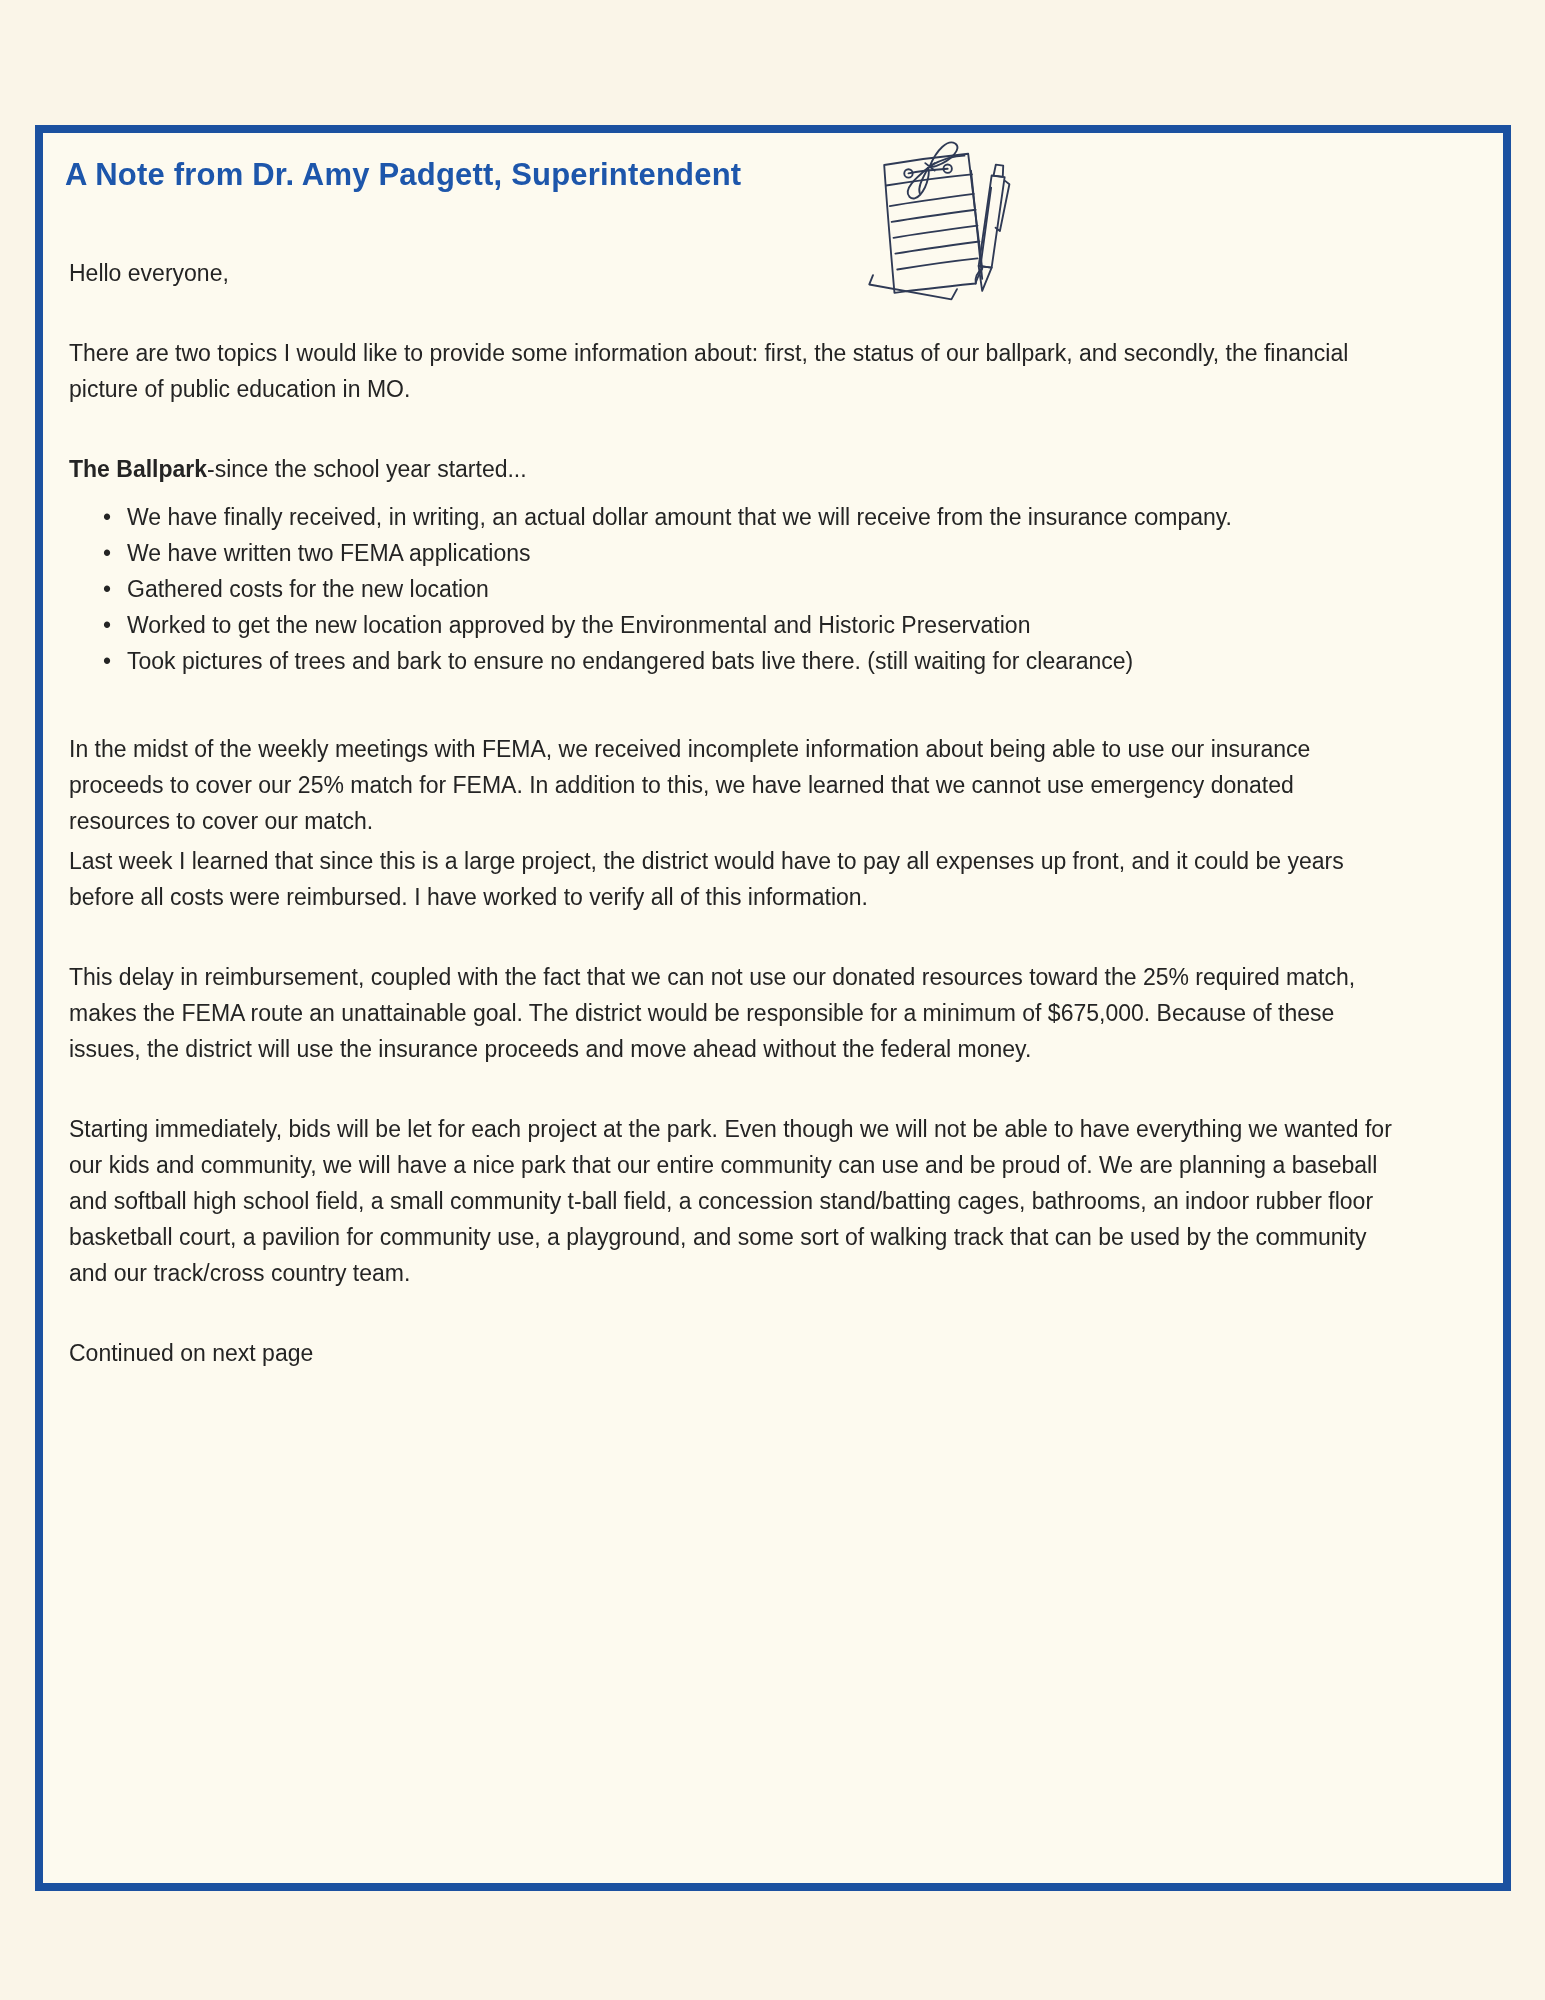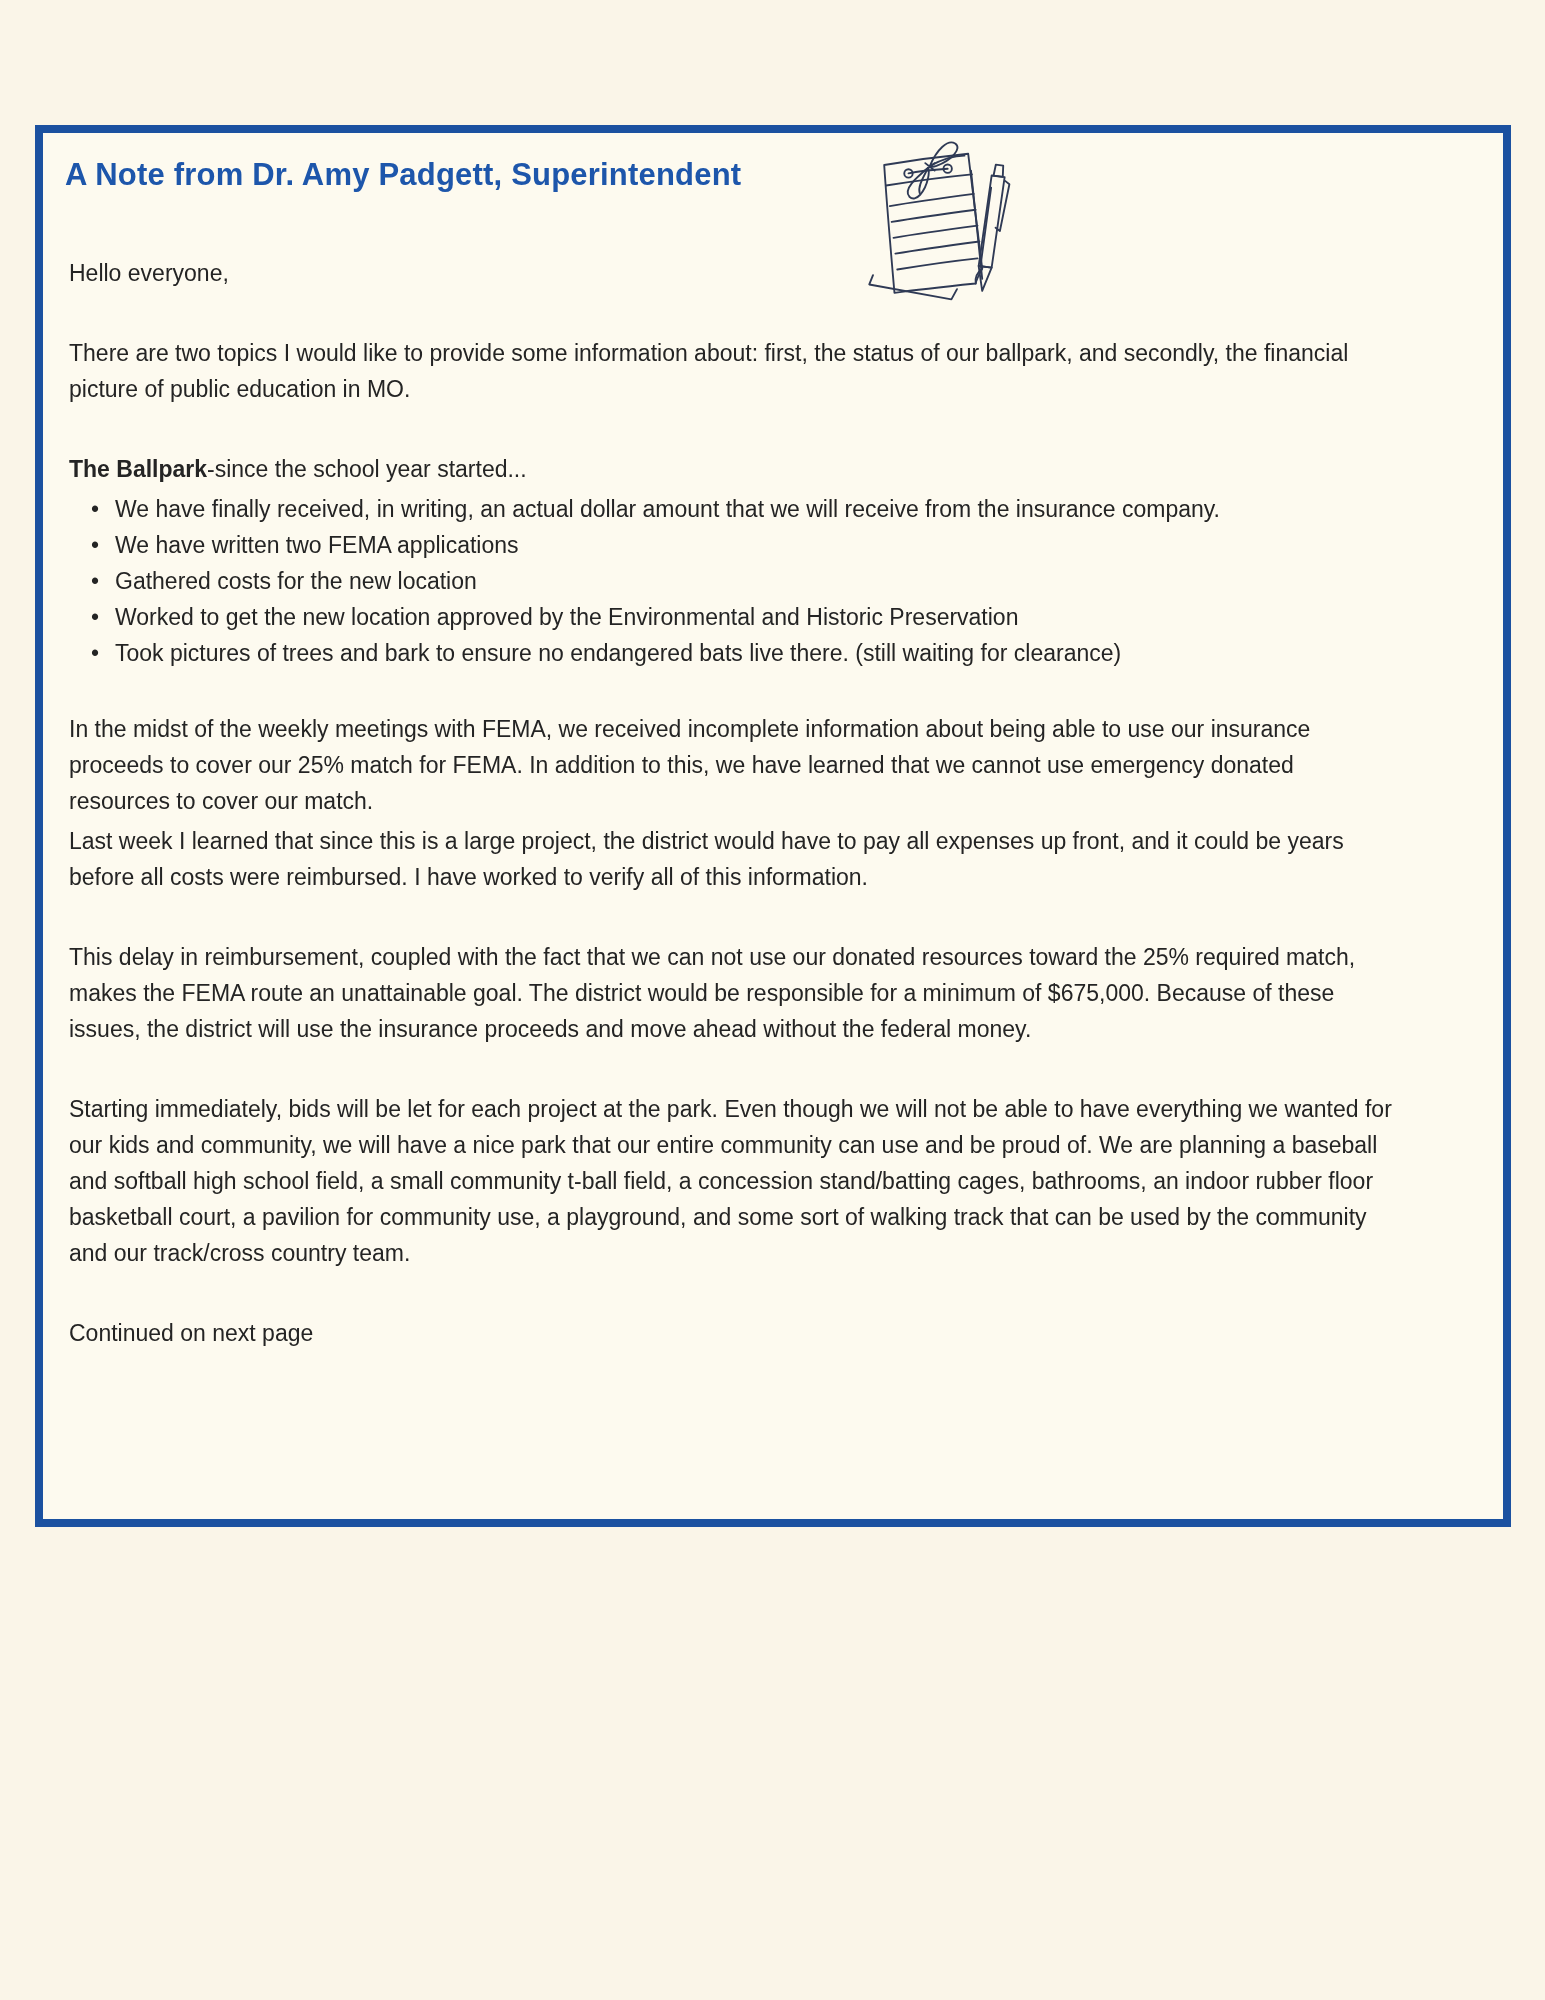--- a/index.html
+++ b/index.html
@@ -9,21 +9,21 @@
     background: #FAF5E8;
     position: relative;
     font-family: "Liberation Sans", sans-serif;
     overflow: hidden;
   }
   .frame {
     position: absolute;
     left: 35px;
     top: 125px;
     width: 1476px;
-    height: 1402px;
+    height: 1766px;
     box-sizing: border-box;
     border: 8px solid #1B51A0;
     background: #FDFAEF;
   }
   .content {
     position: relative;
     padding: 10px 26px 0 22px;
   }
   .page-title {
     margin-top: 14px;
@@ -44,21 +44,21 @@
     font-size: 23px;
     line-height: 36px;
     color: #242424;
     max-width: 1340px;
   }
   .para { margin: 4px; }
   .gap { height: 36px; }
   .runin-bold { font-weight: bold; }
   ul.bullets {
     list-style: none;
-    margin: 0;
+    margin: 12px;
     padding: 0 0 0 24px;
     max-width: 1330px;
   }
   ul.bullets li {
     position: relative;
     padding-left: 26px;
   }
   ul.bullets li::before {
     content: "\2022";
     position: absolute;

